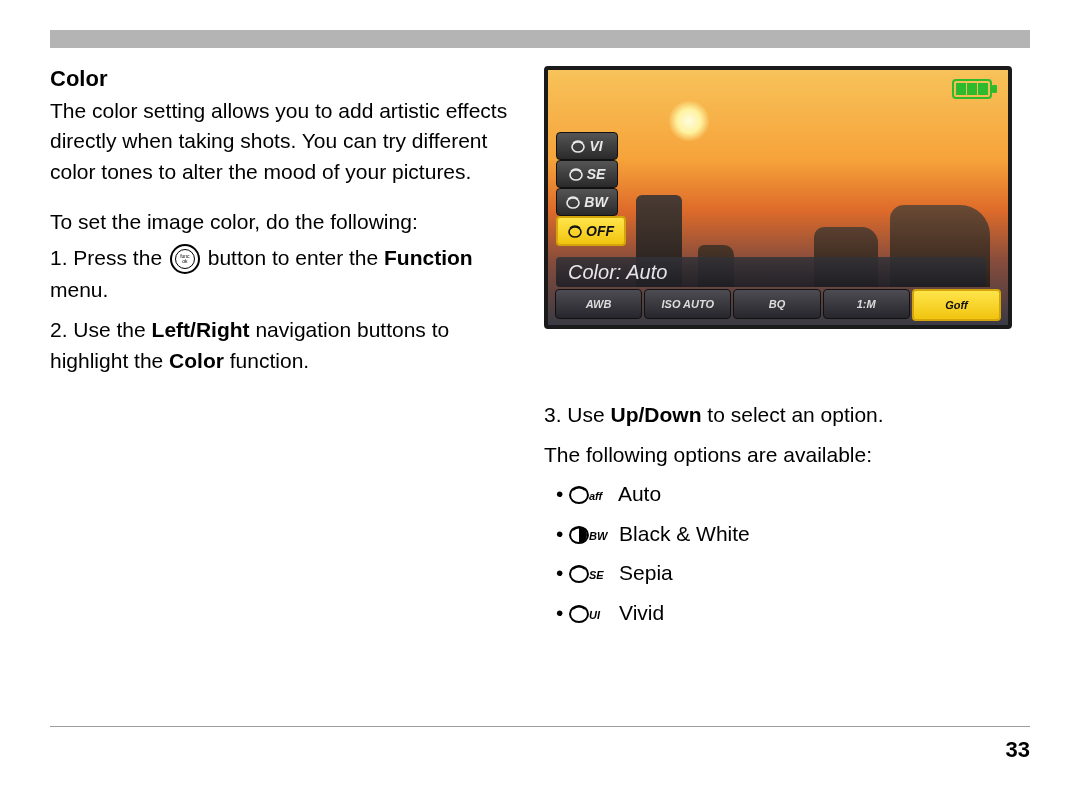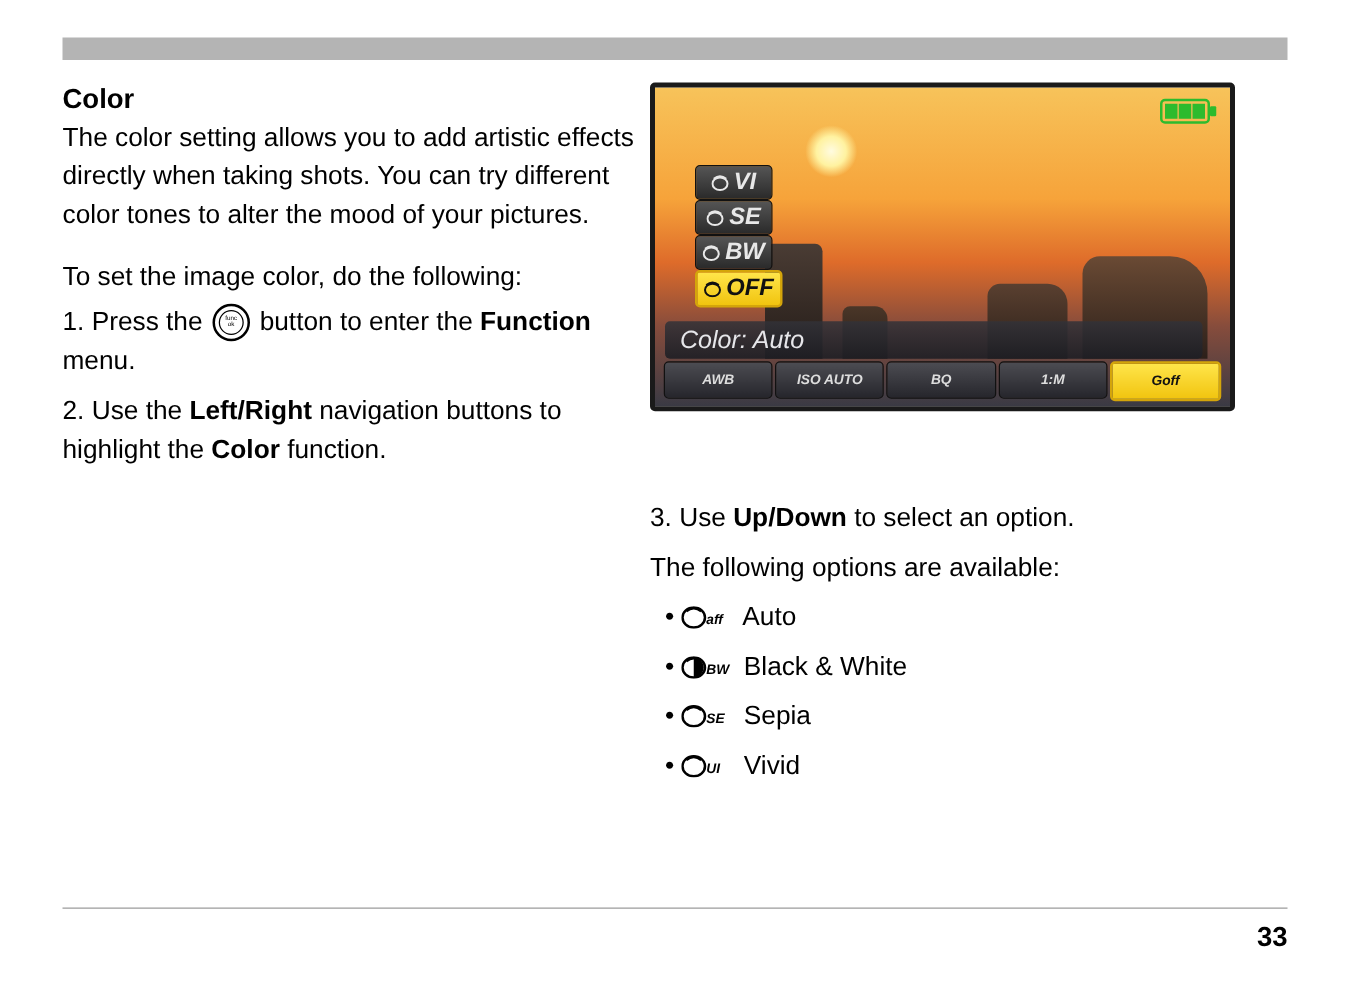--- a/index.html
+++ b/index.html
@@ -22,20 +22,21 @@
     position: relative;
   }
   .topbar {
     height: 18px;
     background: #b4b4b4;
     width: 100%;
     margin-bottom: 18px;
   }
   .columns {
     display: flex;
+    gap: 24px;
   }
   .col-left {
     flex: 0 0 470px;
   }
   .col-right {
     flex: 1;
   }
   h3.section-title {
     font-size: 22px;
     font-weight: 700;
@@ -107,25 +108,24 @@
     position: absolute;
     left: 8px; top: 62px;
     display:flex; flex-direction: column; gap:0;
   }
   .side-item {
     width: 60px; height: 26px;
     background: linear-gradient(#555,#2a2a2a);
     border: 1px solid #111;
     border-radius: 4px;
     color:#e8e8e8;
-    font-size:19px;
+    font-size:14px;
     display:flex; align-items:center; justify-content:center;
     font-style: italic;
     font-weight:700;
-    margin-left:24px;
   }
   .side-item.sel {
     background: linear-gradient(#ffe54a,#f1c40f);
     border: 2px solid #d4a50a;
     color:#111;
     width: 66px;
   }
   .sun {
     position:absolute;
     left: 120px; top: 30px;

